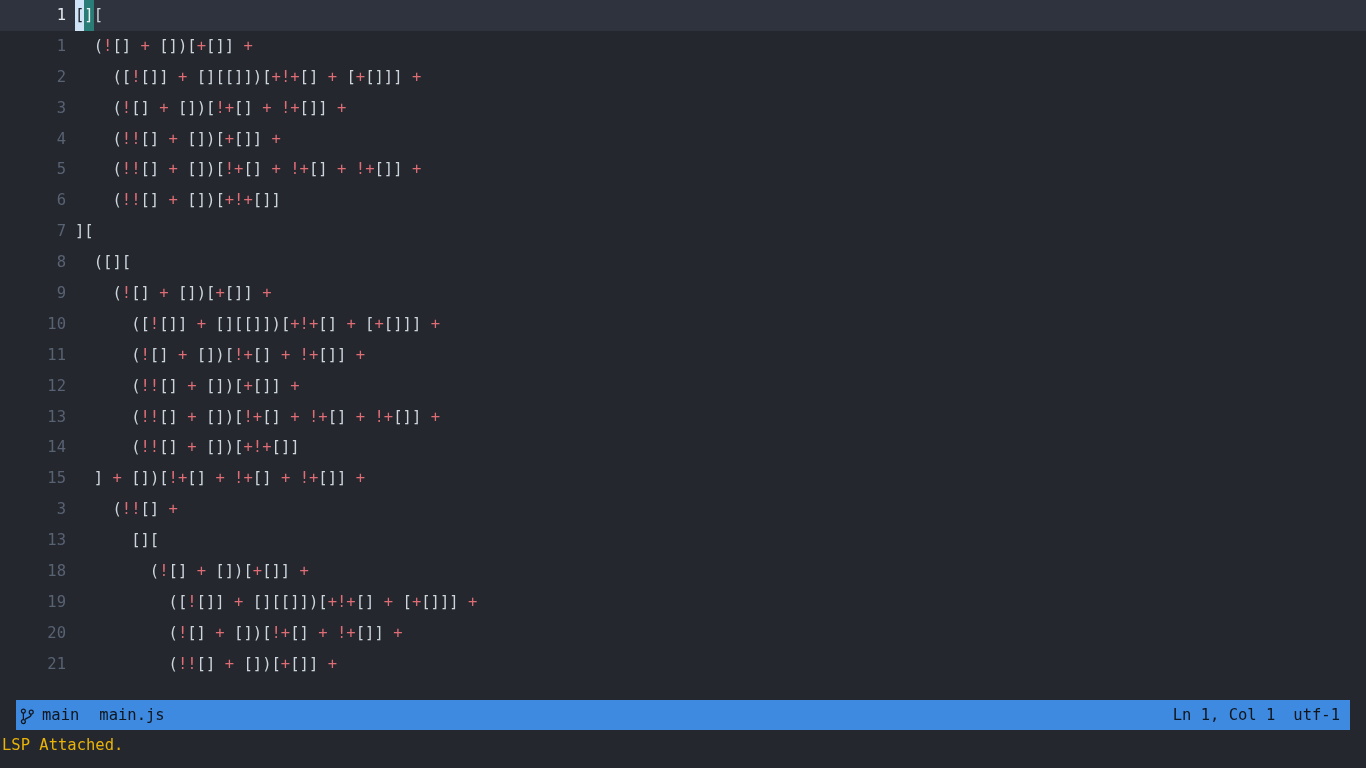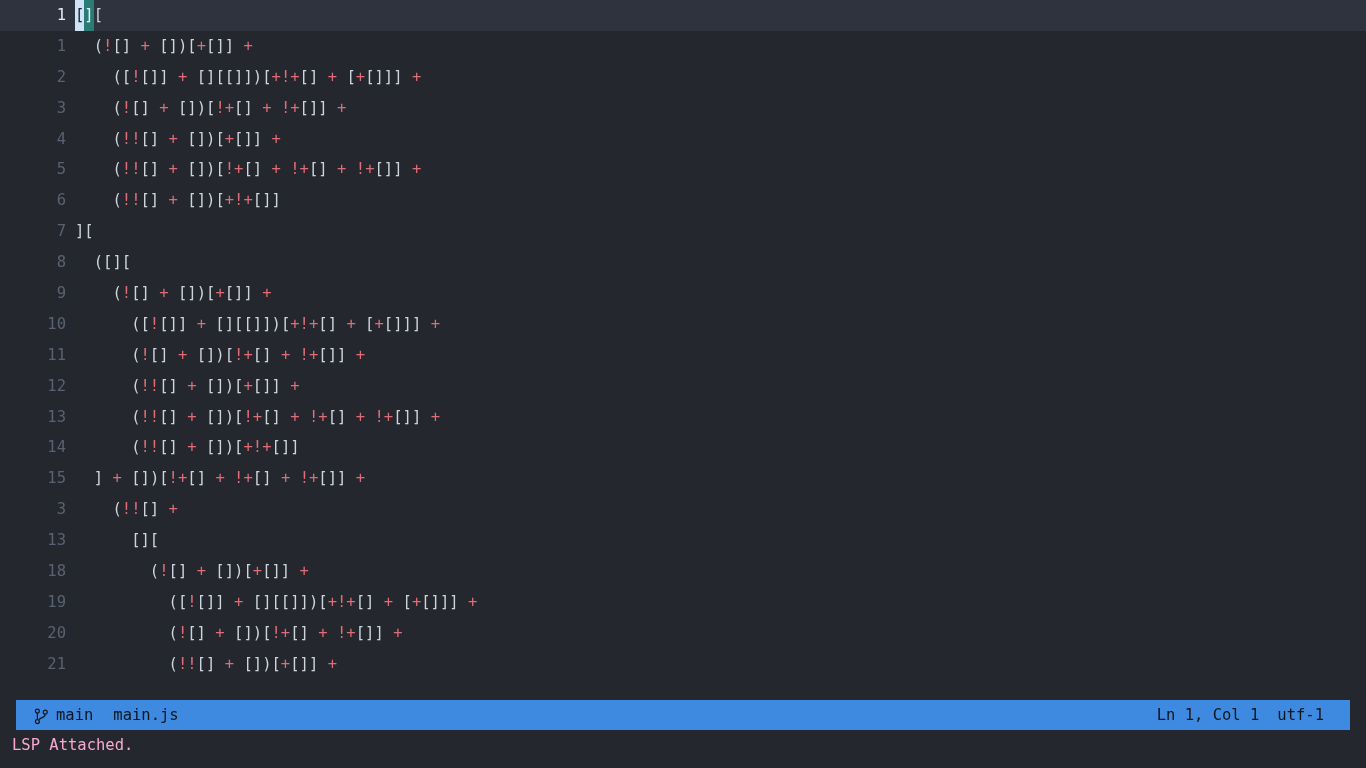--- a/index.html
+++ b/index.html
@@ -86,45 +86,45 @@
     background:#3d8ae0;
     display:flex;
     align-items:center;
     color:#11161d;
     font-size:15.5px;
   }
   .sb-left{
     display:flex;
     align-items:center;
     gap:0px;
-    padding-left:18px;
+    padding-left:4px;
   }
   .branch-icon{
     width:15px;height:17px;
     display:inline-block;
     margin-right:7px;
     position:relative;
     top:1px;
   }
   .sb-branch{ margin-right:20px; }
   .sb-spacer{ flex:1 1 auto; }
   .sb-right{
     display:flex;
     align-items:center;
-    padding-right:26px;
+    padding-right:10px;
   }
   .sb-pos{ margin-right:18px; }
 
   
   .msgline{
     flex:0 0 auto;
     height:30px;
     line-height:30px;
-    padding-left:12px;
-    color:#f9a8d4;
+    padding-left:2px;
+    color:#eab308;
     font-size:15.5px;
     background:#24282e;
     white-space:pre;
   }
   .filler{ flex:0 0 auto; height:8px; background:#24282e; }
 </style>
 </head>
 <body>
 
 <div id="app">

